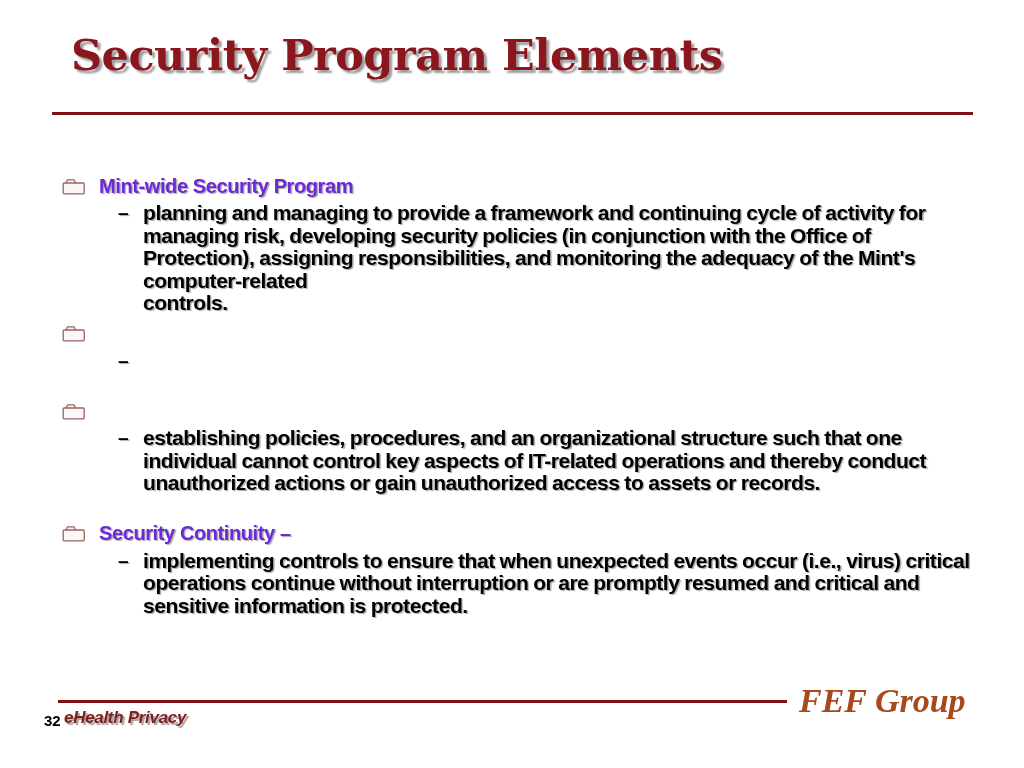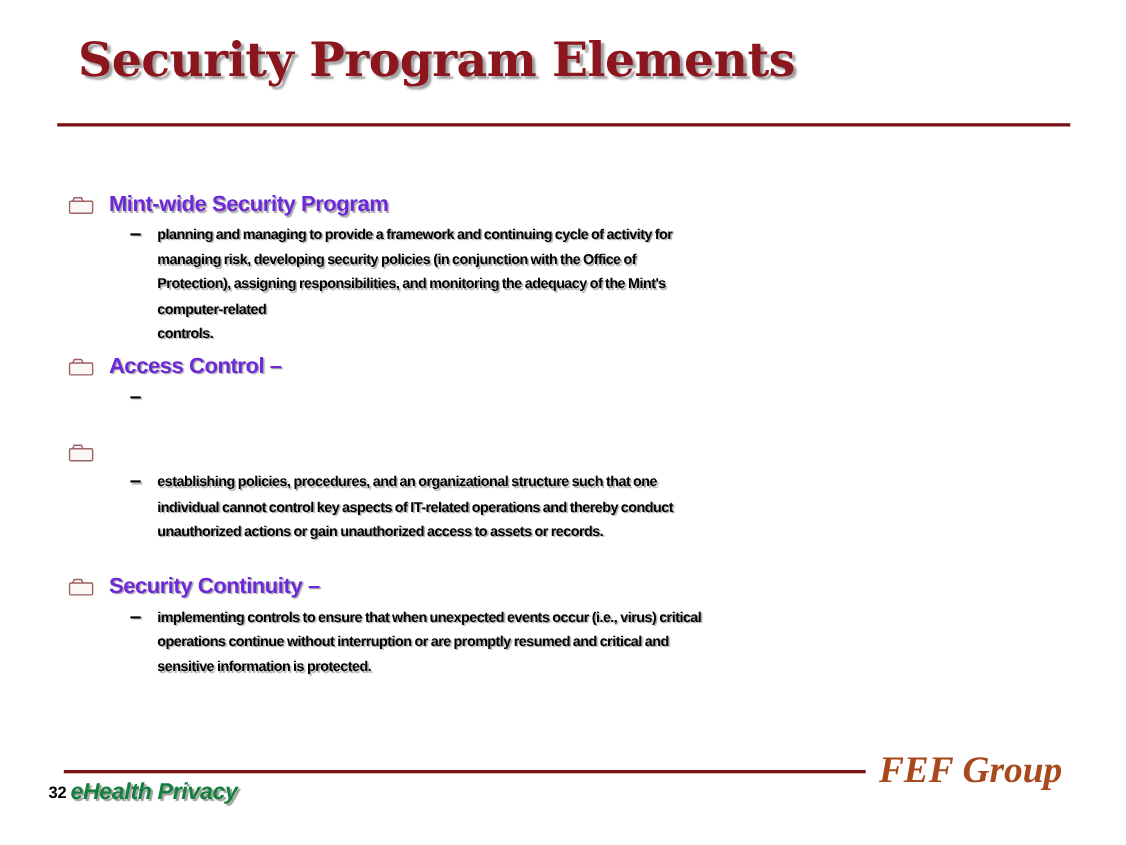--- a/index.html
+++ b/index.html
@@ -75,21 +75,21 @@
   }
   .dash-marker {
     flex: 0 0 25px;
     font-size: 19px;
     font-weight: bold;
     line-height: 22.5px;
     color: #000000;
     text-shadow: 1.4px 1.4px 1px #a8a8a8;
   }
   .bullet-detail-text {
-    font-size: 13px;
+    font-size: 21px;
     font-weight: bold;
     letter-spacing: -0.45px;
     word-spacing: -0.5px;
     line-height: 22.5px;
     color: #000000;
     text-shadow: 1.4px 1.4px 1px #a8a8a8;
     white-space: pre;
   }
 
   
@@ -109,25 +109,25 @@
     font-weight: bold;
     font-style: italic;
     font-size: 34px;
     color: #A8491C;
     white-space: nowrap;
   }
   .footer-left-label {
     position: absolute;
     left: 64px;
     top: 708px;
-    font-size: 21px;
+    font-size: 17px;
     font-weight: bold;
     font-style: italic;
     letter-spacing: -0.3px;
-    color: #15803d;
+    color: #7f1d1d;
     text-shadow: 2px 2px 1px #a0a0a0;
     white-space: nowrap;
   }
   .page-number {
     position: absolute;
     left: 10px;
     top: 712px;
     font-size: 15px;
     font-weight: bold;
     color: #000000;
@@ -161,21 +161,20 @@
 controls.</span>
     </div>
   </div>
 
   <div class="bullet-item">
     <div class="bullet-header">
       <svg class="folder-icon" viewBox="0 0 24 17" xmlns="http://www.w3.org/2000/svg">
         <path d="M4 5 L5.5 1.8 L12 1.8 L13.5 5" fill="#fcf7f7" stroke="#9B6262" stroke-width="1.3"></path>
         <rect x="1.2" y="5" width="21" height="10.8" rx="1" fill="#fcf7f7" stroke="#9B6262" stroke-width="1.3"></rect>
       </svg>
-      <span class="bullet-label">Access Control –</span>
     </div>
     <div class="bullet-detail">
       <span class="dash-marker">–</span>
     </div>
   </div>
 
   <div class="bullet-item">
     <div class="bullet-header">
       <svg class="folder-icon" viewBox="0 0 24 17" xmlns="http://www.w3.org/2000/svg">
         <path d="M4 5 L5.5 1.8 L12 1.8 L13.5 5" fill="#fcf7f7" stroke="#9B6262" stroke-width="1.3"></path>

